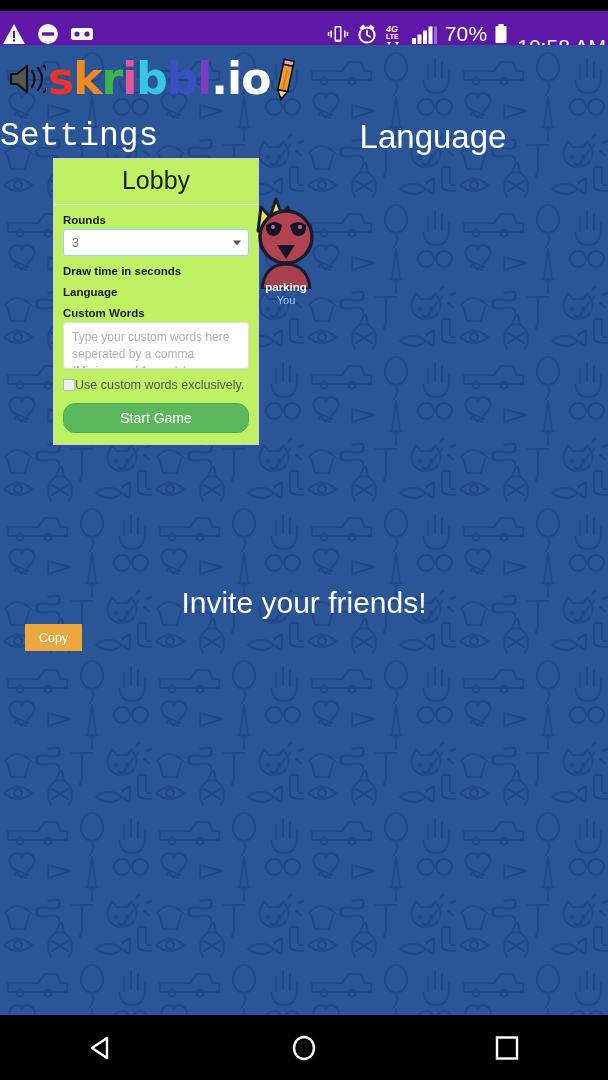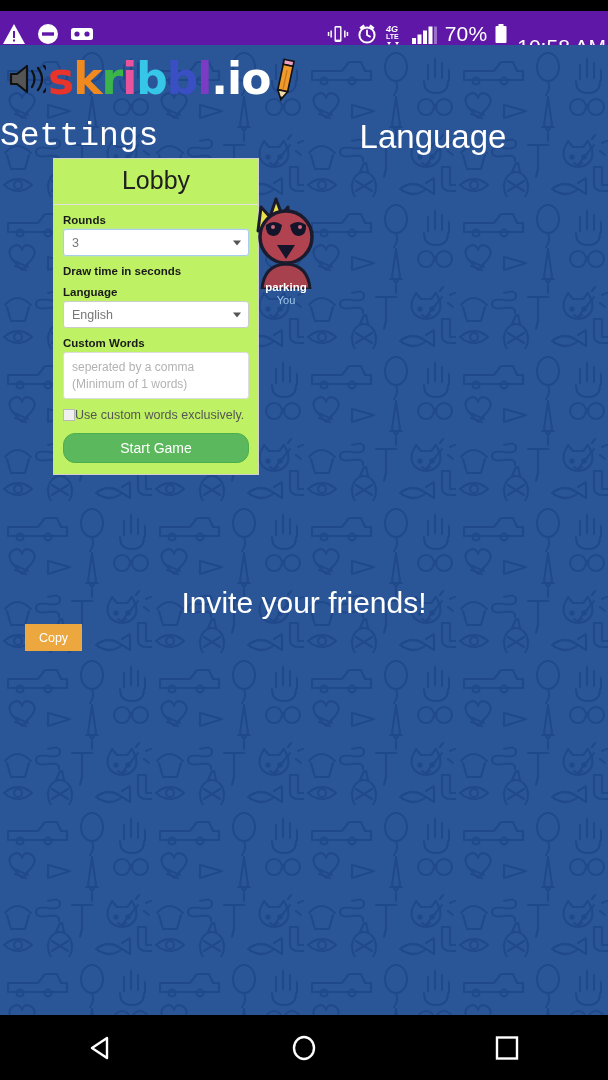--- a/index.html
+++ b/index.html
@@ -331,27 +331,24 @@
 
         <div class="field-label first">Rounds</div>
         <div class="select focused">
           <span>3</span>
           <span class="caret"></span>
         </div>
 
         <div class="field-label">Draw time in seconds</div>
 
         <div class="field-label">Language</div>
-        <div class="select">
-          <span>English</span>
-          <span class="caret"></span>
-        </div>
 
         <div class="field-label">Custom Words</div>
         <div class="custom-words">
+          <div>Type your custom words here</div>
           <div>seperated by a comma</div>
           <div>(Minimum of 1 words)</div>
         </div>
 
         <div class="checkrow">
           <span class="checkbox"></span>
           <span>Use custom words exclusively.</span>
         </div>
 
         <div class="start-btn">Start Game</div>

